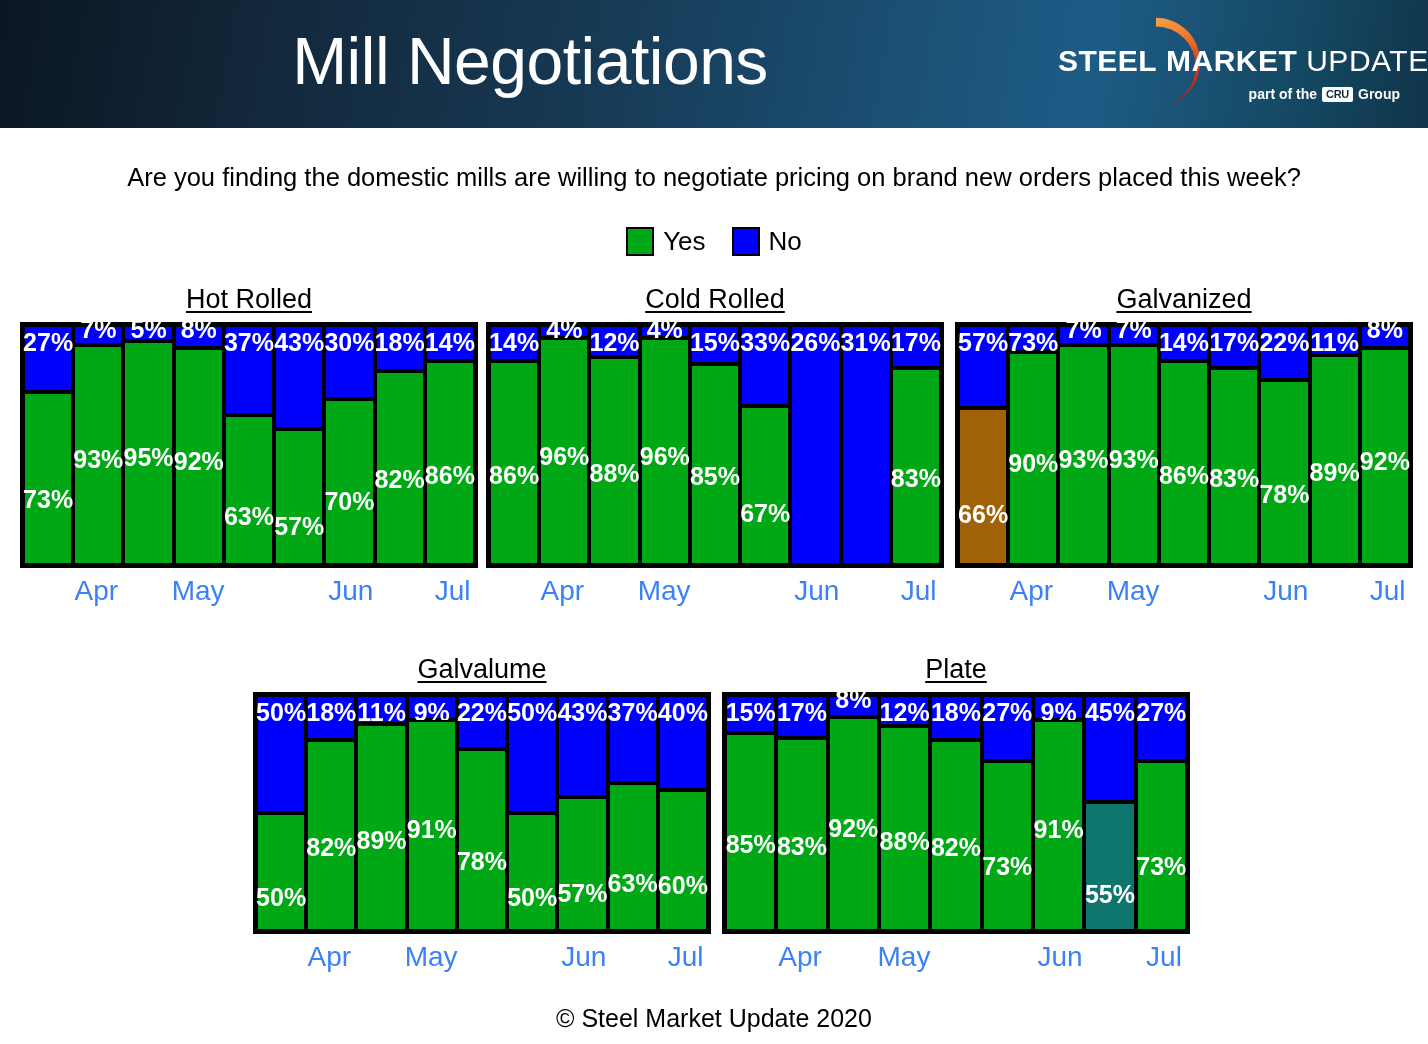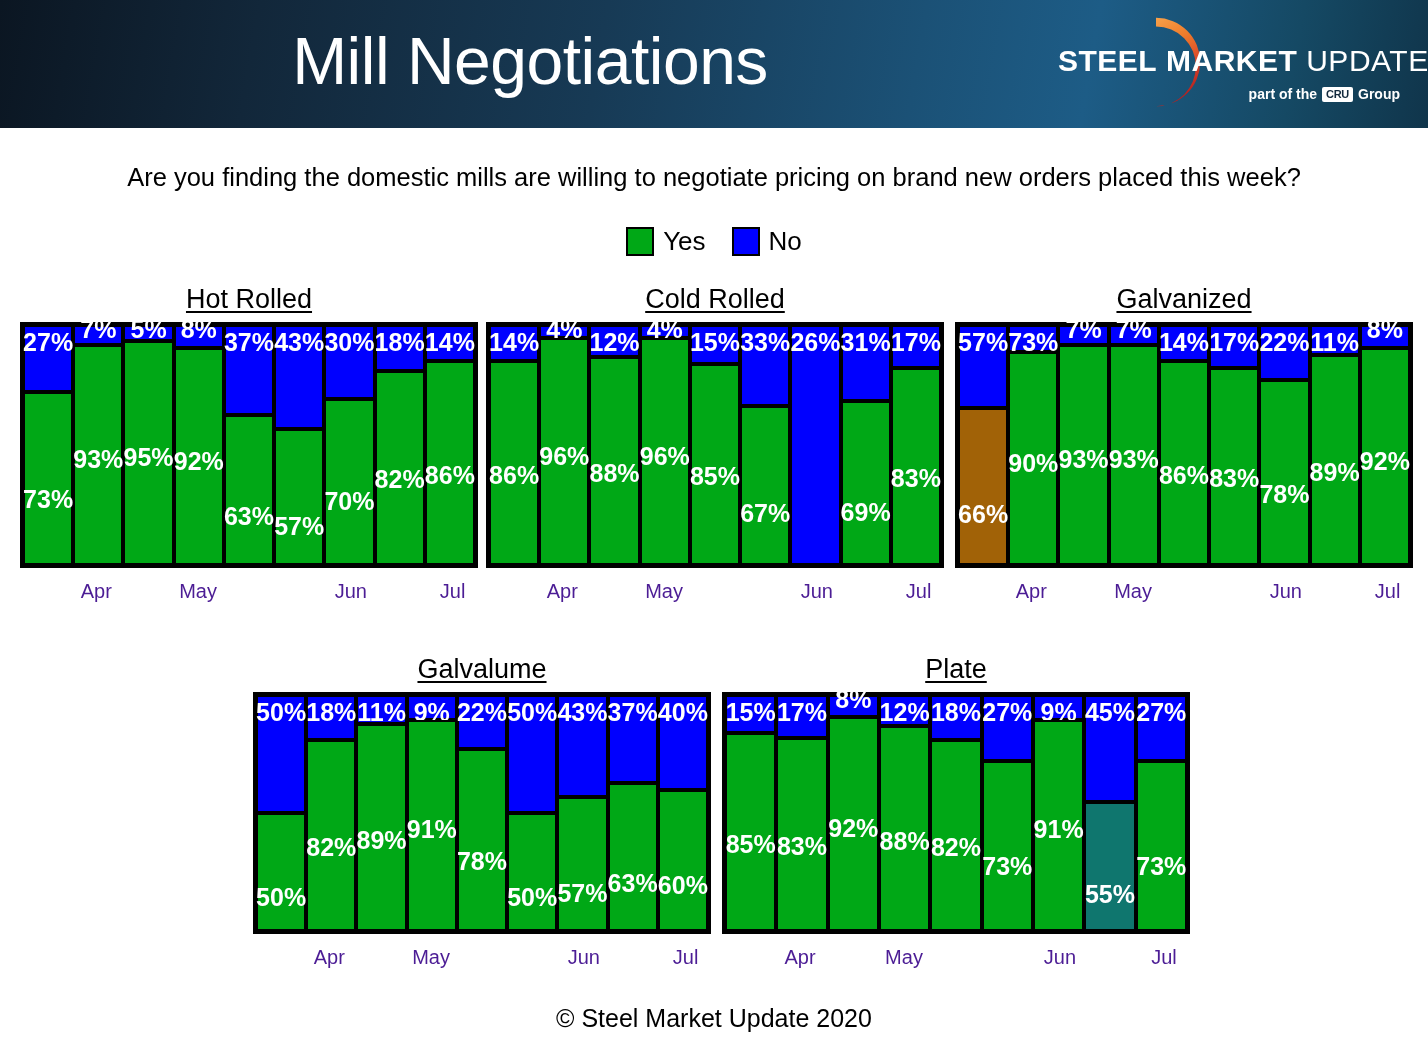--- a/index.html
+++ b/index.html
@@ -190,22 +190,22 @@
   .seg.yes .seg-label { }
 
   .axis-labels {
     position: absolute;
     left: 0;
     width: 100%;
     height: 30px;
   }
   .axis-tick {
     position: absolute;
-    font-size: 20px;
-    color: #4c1d95;
+    font-size: 28px;
+    color: #3b82f6;
     transform: translateX(-50%);
     white-space: nowrap;
     line-height: 30px;
   }
 
   
   #copyright-text {
     position: absolute;
     left: 0; top: 1004px;
     width: 1428px;
@@ -397,23 +397,20 @@
         </div>
         <div class="bar-col" style="width: 11.1111%;">
           <div class="seg no" style="flex: 26 0 0px; background: rgb(0, 0, 255);">
             <span class="seg-label">26%</span>
           </div>
         </div>
         <div class="bar-col" style="width: 11.1111%;">
           <div class="seg no" style="flex: 31 0 0px; background: rgb(0, 0, 255);">
             <span class="seg-label">31%</span>
           </div>
-          <div class="seg yes" style="flex: 69 0 0px; background: rgb(0, 168, 22);">
-            <span class="seg-label" style="top: calc(68% - 13px);">69%</span>
-          </div>
         </div>
         <div class="bar-col" style="width: 11.1111%;">
           <div class="seg no" style="flex: 17 0 0px; background: rgb(0, 0, 255);">
             <span class="seg-label">17%</span>
           </div>
           <div class="seg yes" style="flex: 83 0 0px; background: rgb(0, 168, 22);">
             <span class="seg-label" style="top: calc(56% - 13px);">83%</span>
           </div>
         </div>
       </div>

